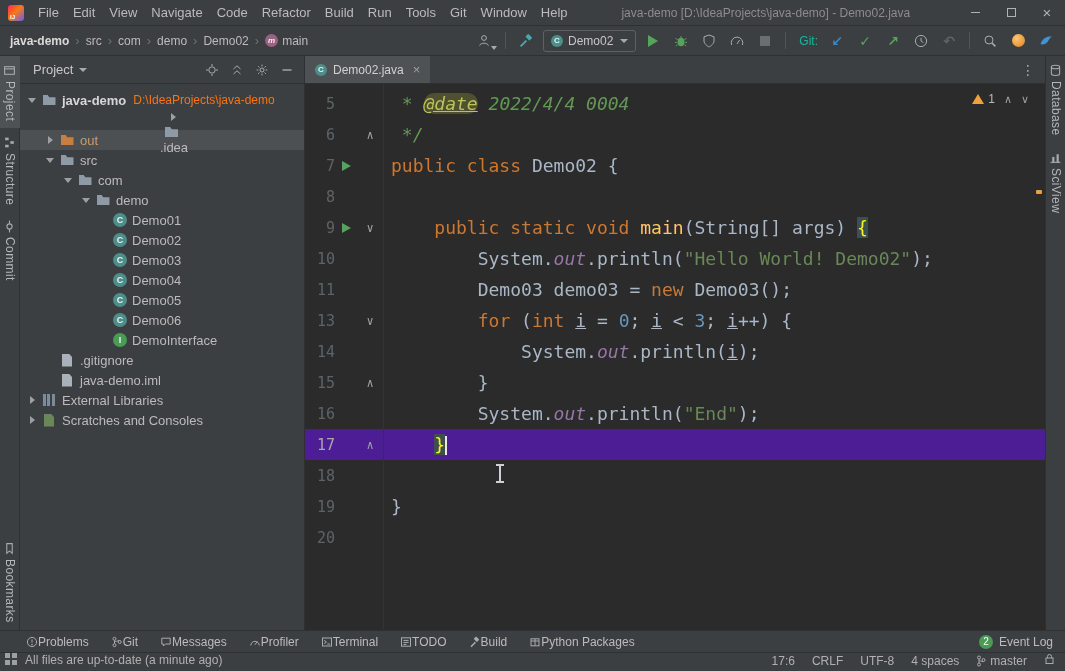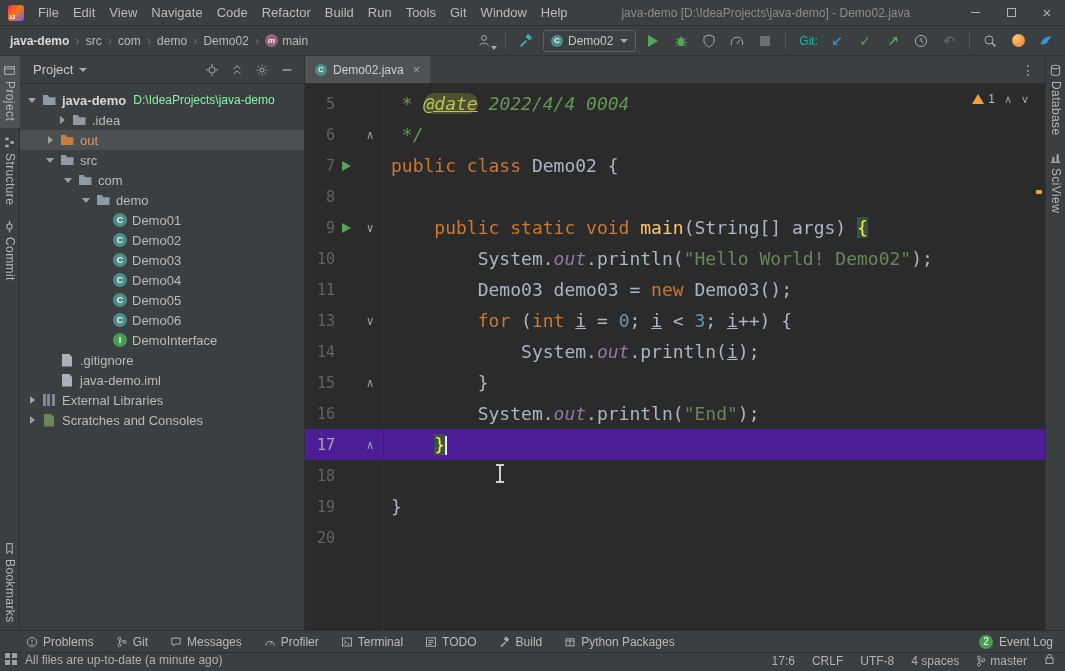--- a/index.html
+++ b/index.html
@@ -72,21 +72,21 @@
   .ticon-class{background:#4d8d8a;border-radius:50%;width:14px;height:14px;}
   .ticon-class.small{width:12px;height:12px;font-size:8px;margin-right:0;}
   .ticon-interface{background:#499c54;border-radius:50%;width:14px;height:14px;}
   .ticon-method{background:#9c6083;border-radius:50%;width:13px;height:13px;margin-right:0;font-size:8px;font-style:italic;}
   .ticon-file::before{content:'';width:10px;height:13px;background:#a9b2ba;clip-path:polygon(0 0,68% 0,100% 26%,100% 100%,0 100%);}
   .ticon-library::before{content:'';width:12px;height:12px;background:repeating-linear-gradient(90deg,#7d8a99 0 3px,#3c3f41 3px 4.5px);}
   .ticon-scratch::before{content:'';width:10px;height:13px;background:#6a8759;clip-path:polygon(0 0,68% 0,100% 26%,100% 100%,0 100%);}
   .tree-label{color:#bbbbbb;}
   .tree-label.bold{color:#d6d6d6;font-weight:bold;}
   .tree-label.sel-label{color:#d19a66;}
-  .tree-extra{color:#86efac;margin-left:7px;font-size:12px;}
+  .tree-extra{color:#f97316;margin-left:7px;font-size:12px;}
 
   
   .editor-col{flex:1;min-width:0;display:flex;flex-direction:column;background:#2b2b2b;}
   .tabbar{height:28px;flex:none;background:#3c3f41;border-bottom:1px solid #2e3133;display:flex;align-items:stretch;}
   .tab{display:flex;align-items:center;gap:6px;padding:0 10px;background:#4e5254;font-size:12px;color:#d0d0d0;}
   .tab-close{color:#9da0a3;font-size:13px;margin-left:3px;}
   .tab-menu{margin-left:auto;align-self:center;margin-right:10px;color:#a7abae;font-size:14px;font-family:"DejaVu Sans",sans-serif;}
   .editor-code{flex:1;position:relative;overflow:hidden;font-family:"DejaVu Sans Mono",monospace;font-size:18px;}
   .code-lines{padding-top:4px;}
   .code-row{height:31px;display:flex;align-items:center;}
@@ -113,21 +113,21 @@
   .warn-tri{border-bottom:10px solid #f0a13c;border-left:6px solid transparent;border-right:6px solid transparent;margin-right:4px;}
   .warn-chev{color:#9da0a3;font-size:11px;}
   .scroll-mark{position:absolute;right:3px;top:106px;width:6px;height:4px;background:#e8a33d;border-radius:1px;}
   .ibeam{position:absolute;left:194px;top:382px;width:2px;height:15px;background:#cdd0d4;}
   .ibeam::before,.ibeam::after{content:'';position:absolute;left:-3px;width:8px;height:2px;background:#cdd0d4;}
   .ibeam::before{top:-2px;} .ibeam::after{bottom:-2px;}
 
   
   .bottom-toolbar{height:22px;flex:none;background:#3c3f41;border-top:1px solid #2e3133;display:flex;align-items:center;padding:0 12px 0 26px;font-size:12px;}
   .bb-items{display:flex;align-items:center;gap:22px;}
-  .bb-item{display:flex;align-items:center;gap:5px;color:#bbbbbb;}
+  .bb-item{display:flex;align-items:center;color:#bbbbbb;}
   .bb-icon{width:12px;height:12px;flex:none;display:inline-flex;}
   .bb-event{margin-left:auto;display:flex;align-items:center;gap:6px;color:#bbbbbb;}
   .event-badge{width:14px;height:14px;border-radius:50%;background:#499c54;color:#fff;font-size:10px;display:flex;align-items:center;justify-content:center;}
 
   
   .statusbar{height:19px;flex:none;background:#3c3f41;border-top:1px solid #2e3133;display:flex;align-items:flex-start;padding:0 10px 0 5px;font-size:12px;color:#b0b0b0;}
   .sb-grid{width:12px;height:12px;margin-right:8px;flex:none;
            background:linear-gradient(#9aa0a6,#9aa0a6) 0 0/5px 5px no-repeat,
                       linear-gradient(#9aa0a6,#9aa0a6) 7px 0/5px 5px no-repeat,
                       linear-gradient(#9aa0a6,#9aa0a6) 0 7px/5px 5px no-repeat,
@@ -337,21 +337,21 @@
             </span>
         </span>
       </div>
       <div class="tree">
           <div class="tree-row" style="padding-left: 6px;">
             <span class="chev down"></span>
             <span class="ticon ticon-folder"></span>
             <span class="tree-label bold">java-demo</span>
             <span class="tree-extra">D:\IdeaProjects\java-demo</span>
           </div>
-          <div class="tree-row" style="padding-left: 36px;">
+          <div class="tree-row" style="padding-left: 24px; flex-direction: column;">
             <span class="chev right"></span>
             <span class="ticon ticon-folder"></span>
             <span class="tree-label">.idea</span>
           </div>
           <div class="tree-row selected" style="padding-left: 24px;">
             <span class="chev right"></span>
             <span class="ticon ticon-folder-excluded"></span>
             <span class="tree-label sel-label">out</span>
           </div>
           <div class="tree-row" style="padding-left: 24px;">

